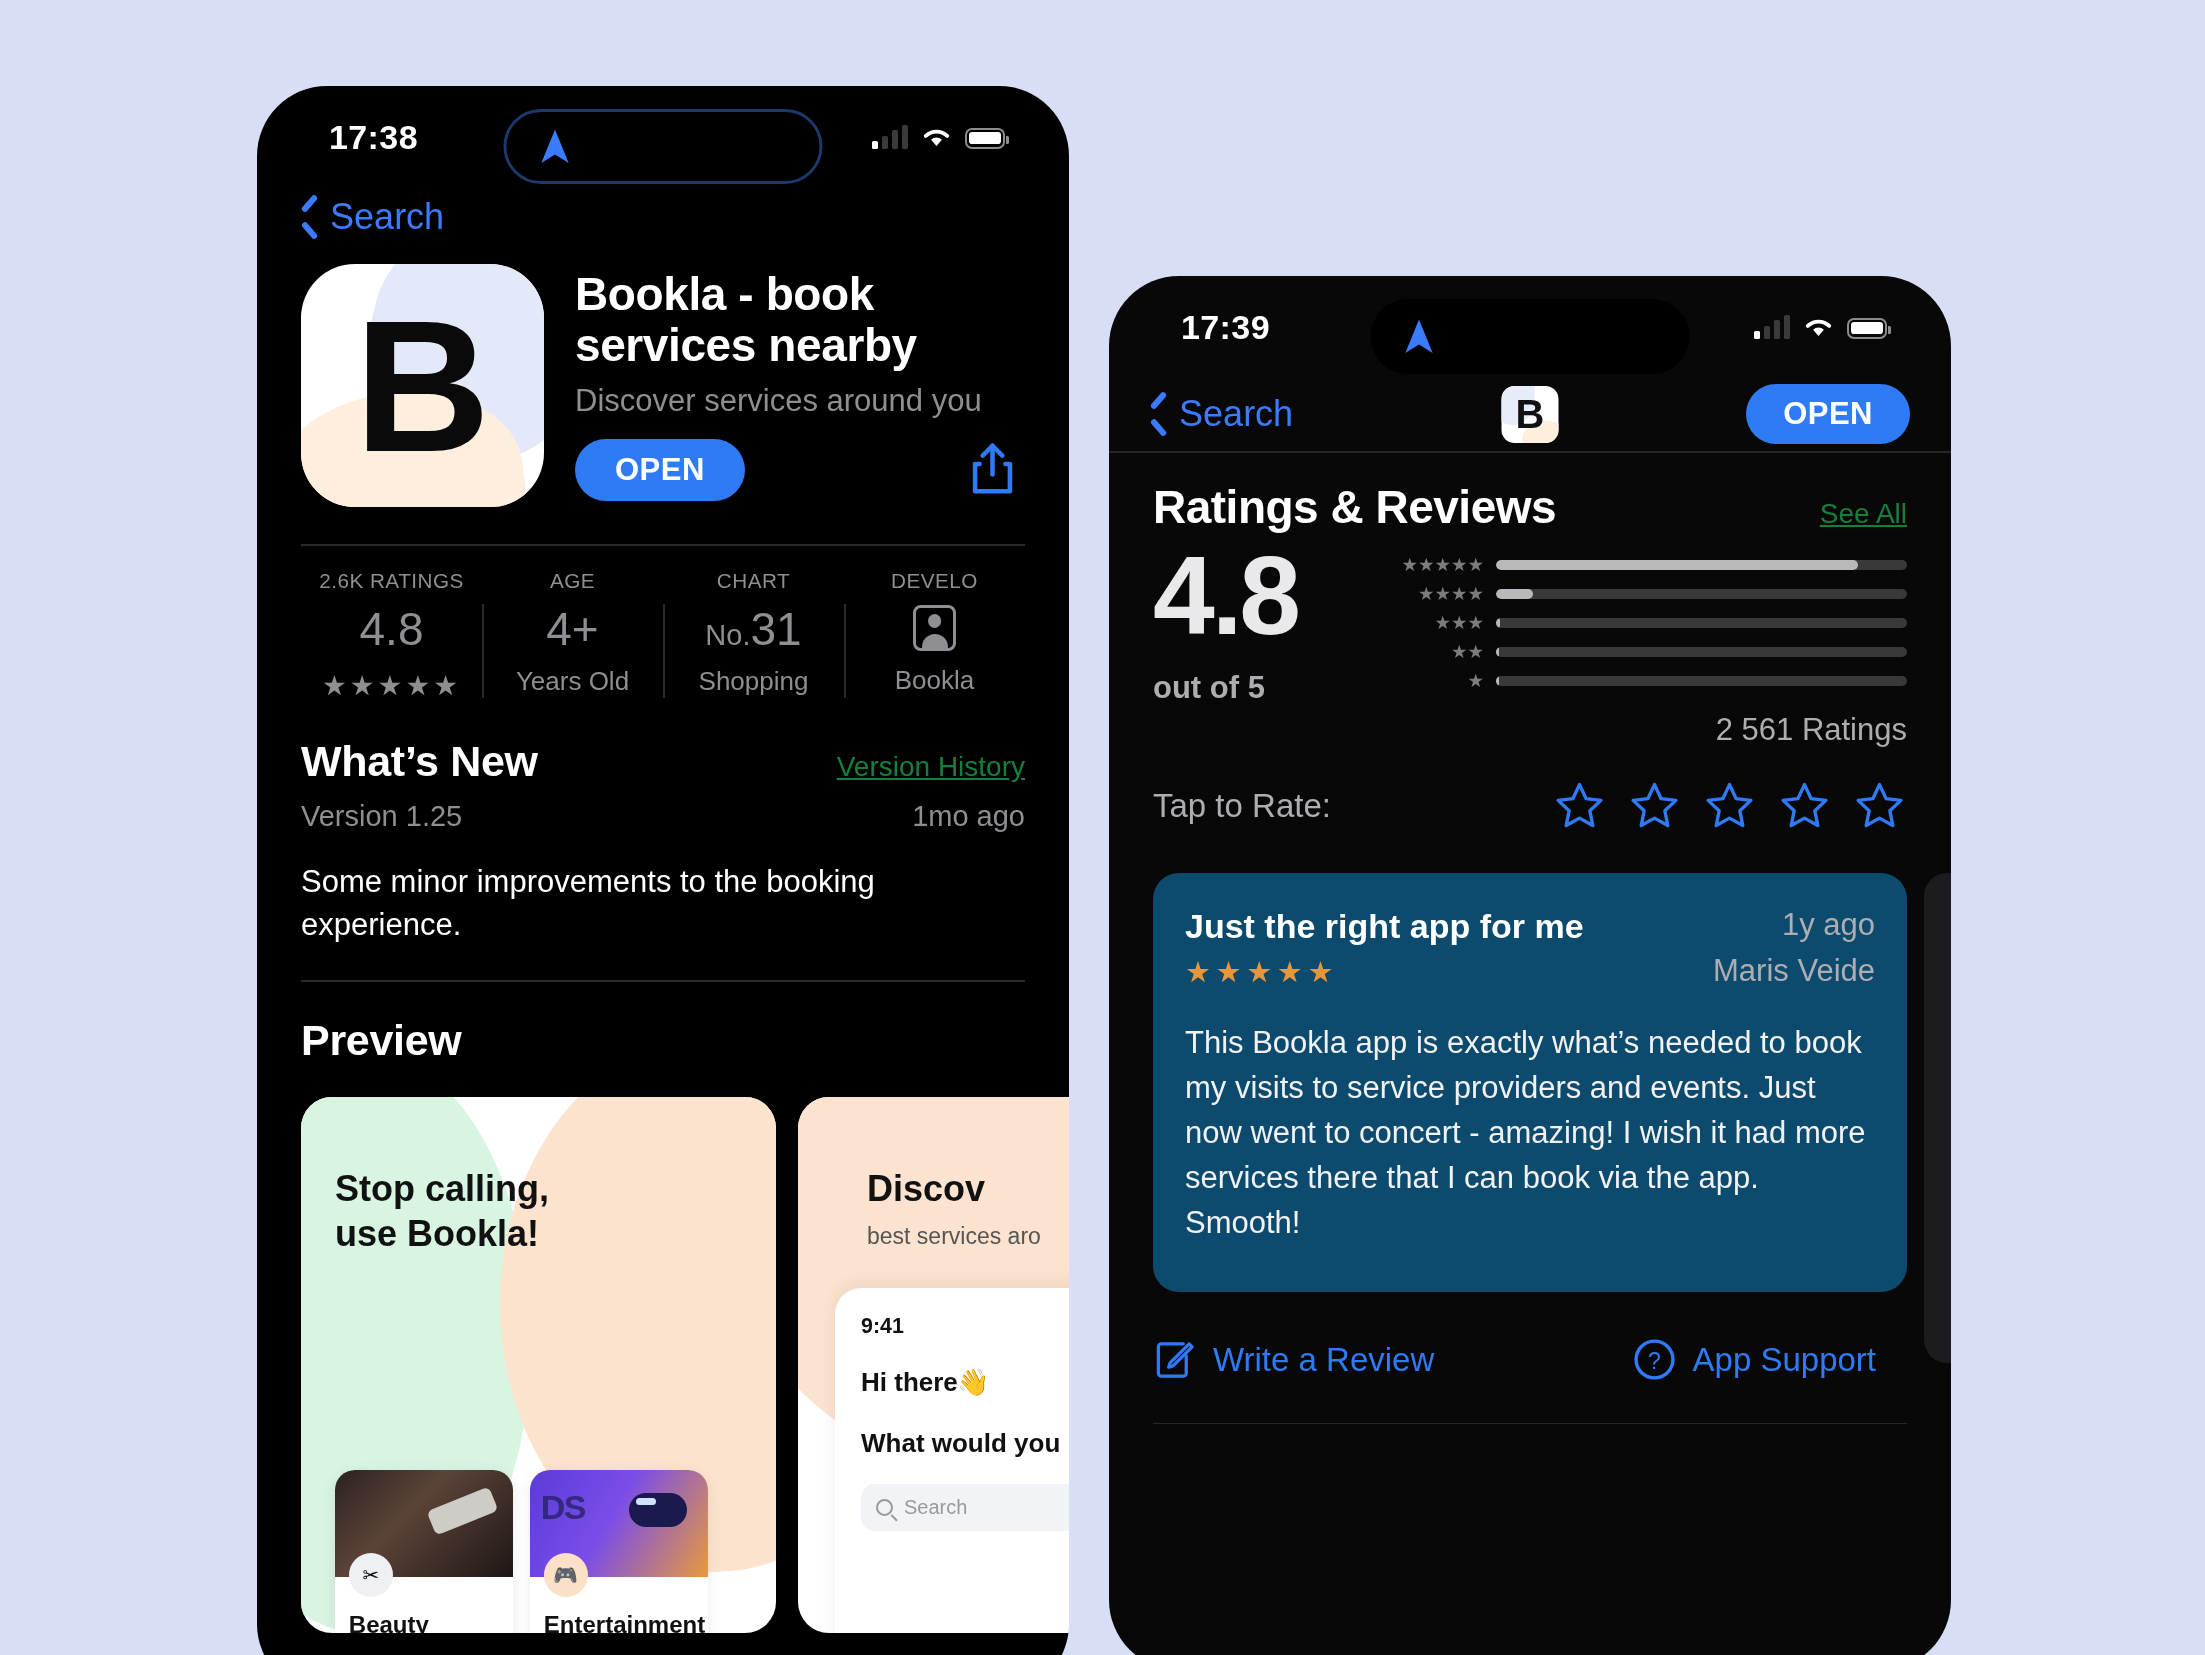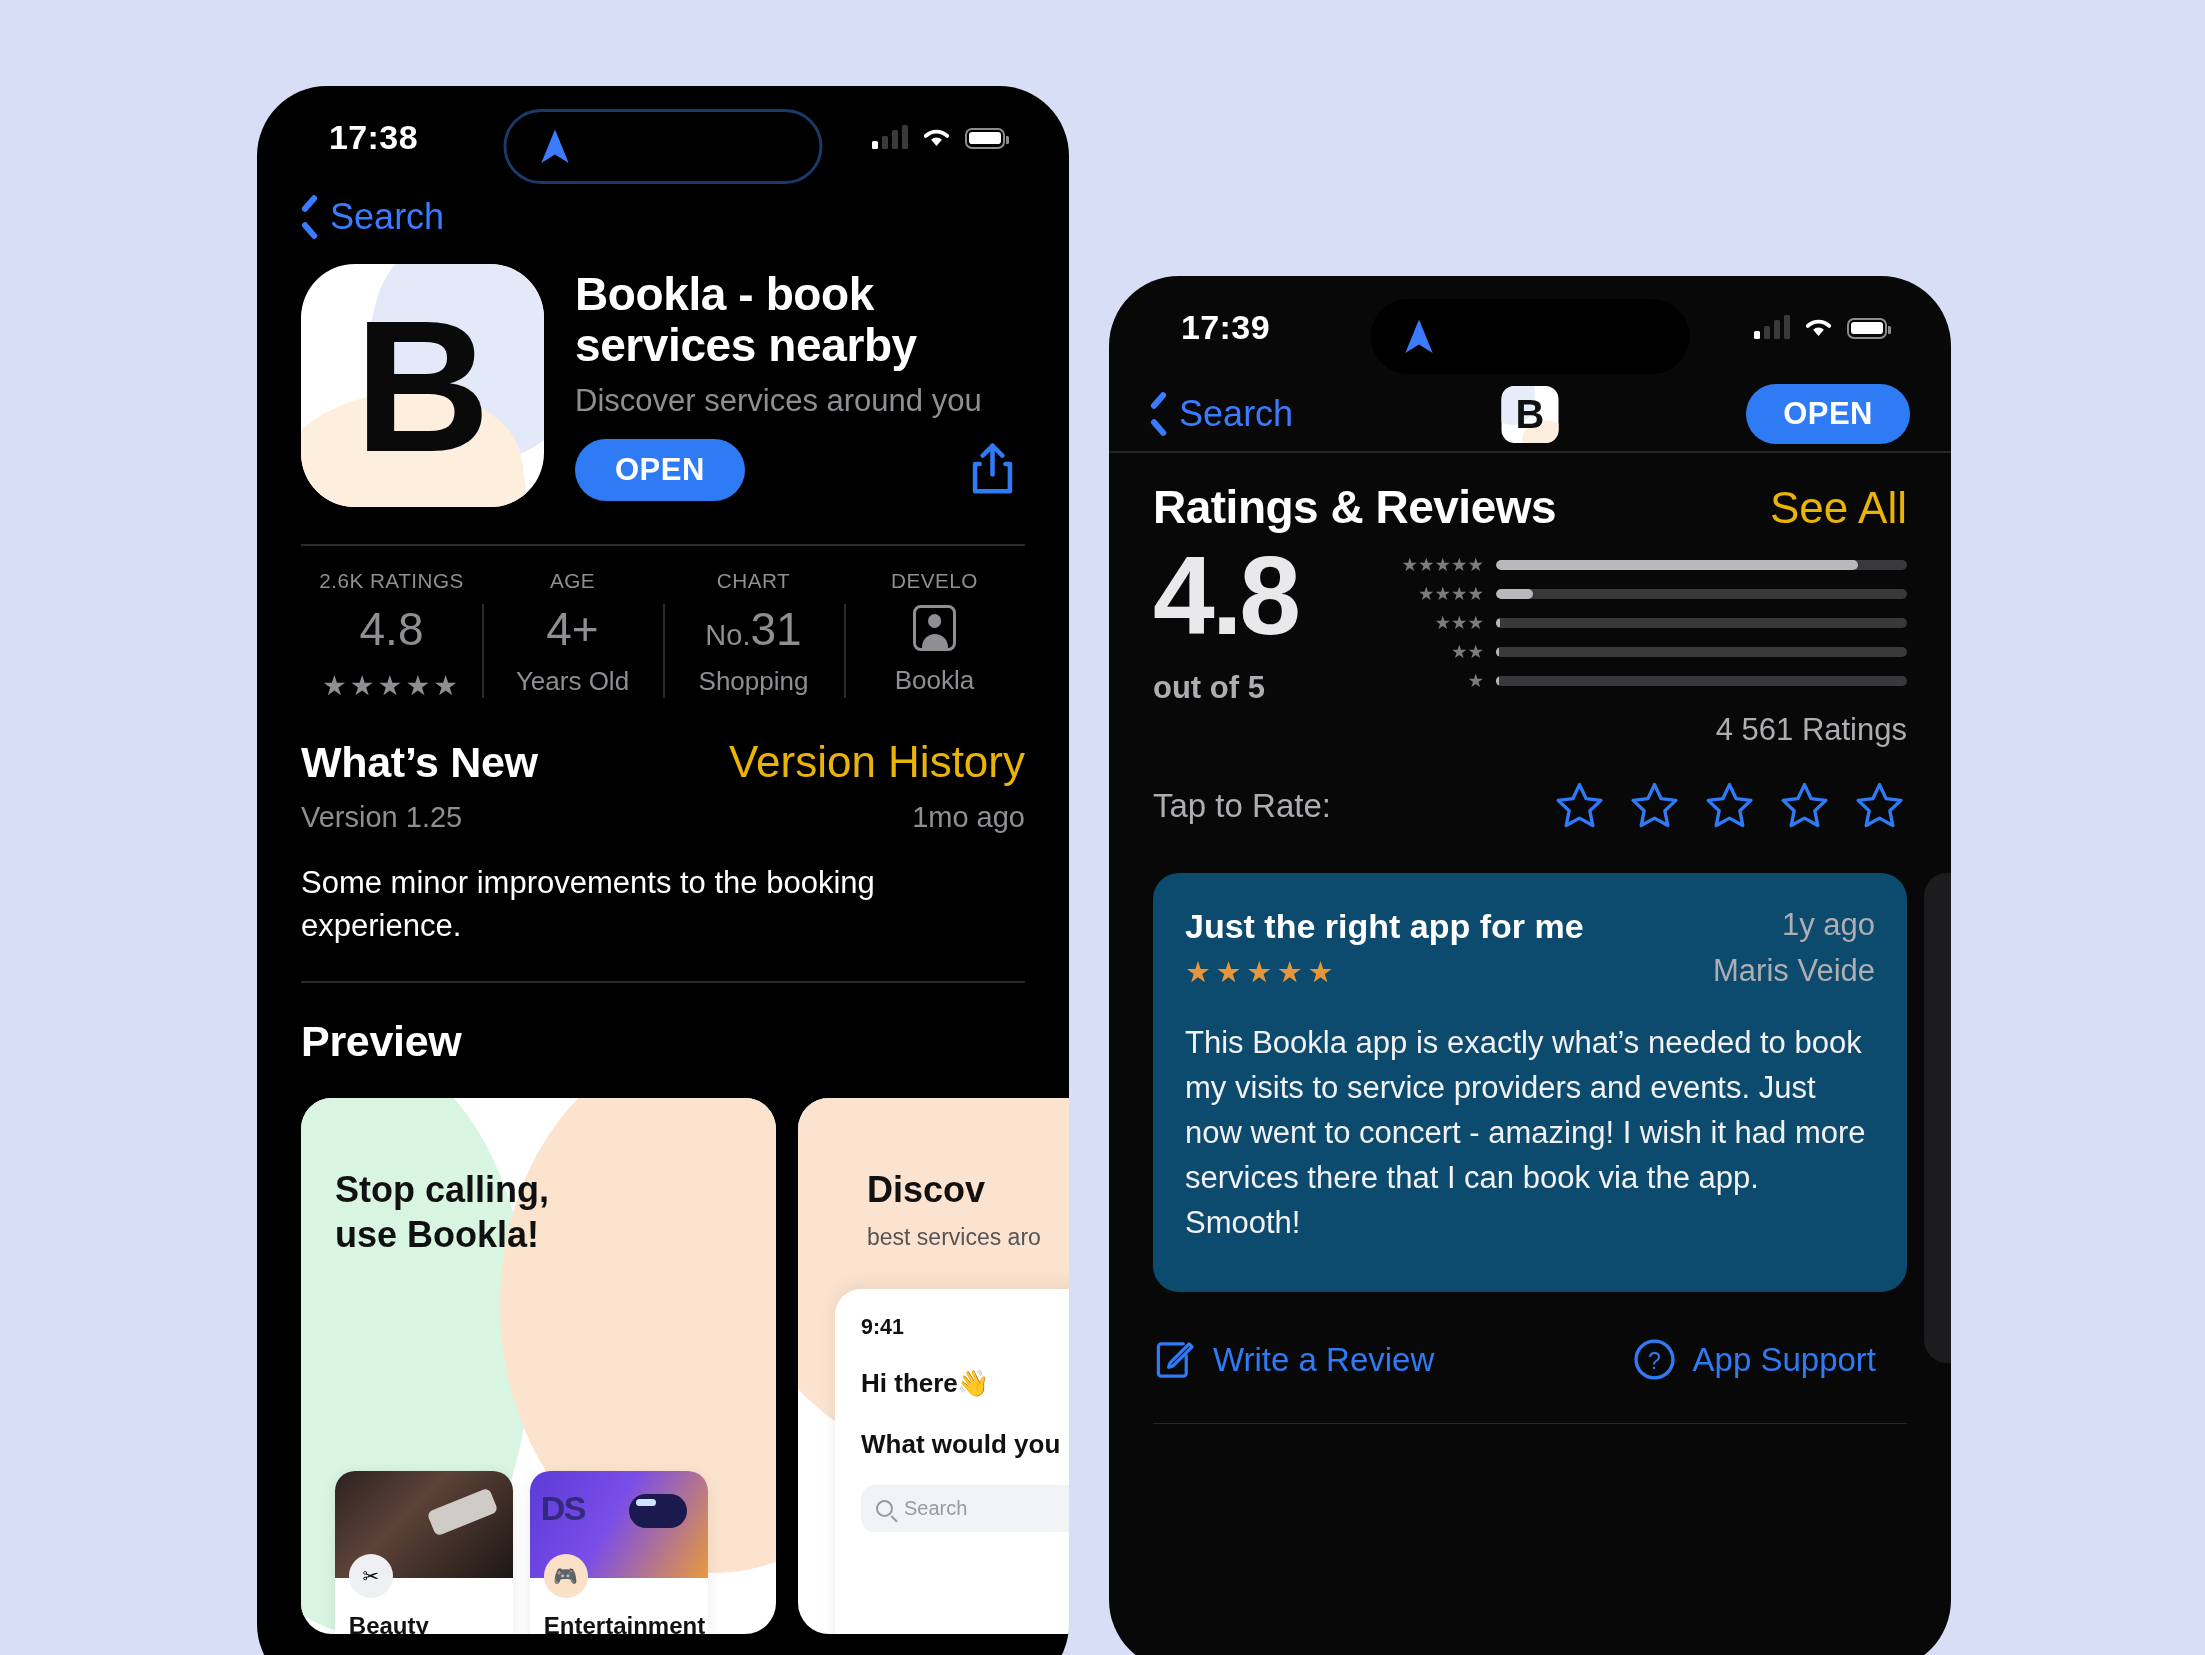--- a/index.html
+++ b/index.html
@@ -114,21 +114,21 @@
   .stat-value{color:#8e8e93;font-size:46px;font-weight:500;margin-top:13.8px;line-height:1;white-space:nowrap;}
   .stat-value .sm{font-size:29px;}
   .stat-foot{color:#8e8e93;font-size:26px;margin-top:13.8px;white-space:nowrap;}
   .stars-gray{color:#8e8e93;font-size:27.6px;letter-spacing:3.1px;margin-top:17px;}
   .dev-avatar{width:43px;height:46px;border:3.1px solid #8e8e93;border-radius:7.7px;margin:12.3px auto 0;position:relative;}
   .dev-avatar::before{content:"";position:absolute;left:50%;top:6.1px;transform:translateX(-50%);width:13.8px;height:13.8px;border-radius:50%;background:#8e8e93;}
   .dev-avatar::after{content:"";position:absolute;left:50%;bottom:0;transform:translateX(-50%);width:26px;height:13.8px;border-radius:13px 13px 0 0;background:#8e8e93;}
 
   .sec-head{display:flex;align-items:baseline;justify-content:space-between;margin-top:35px;}
   .sec-title{color:#fff;font-size:43px;font-weight:700;letter-spacing:-0.3px;}
-  .sec-link{color:#eab308;font-size:44px;cursor:pointer;}
+  .sec-link{color:#15803d;font-size:28px;cursor:pointer;text-decoration:underline;}
   .sub-row{display:flex;justify-content:space-between;margin-top:13.8px;color:#8e8e93;font-size:29px;}
   .whatsnew-body{color:#fff;font-size:31px;line-height:1.38;margin-top:27.6px;}
 
   .divider2{height:1.5px;background:#2a2a2c;margin:34px 0 0;}
 
   .preview-title{color:#fff;font-size:43px;font-weight:700;margin-top:34px;letter-spacing:-0.3px;}
 
   .shots{display:flex;gap:22px;margin-top:32px;}
   .shot{
     width:475px;flex:0 0 auto;height:536px;border-radius:31px;overflow:hidden;
@@ -446,21 +446,21 @@
             <span class="hist-bar">
               <span class="hist-fill" style="width:0.6%"></span>
             </span>
           </div>
         <div class="hist-row">
             <span class="hist-stars">★</span>
             <span class="hist-bar">
               <span class="hist-fill" style="width:0.6%"></span>
             </span>
           </div>
-        <div class="total-ratings">4 561 Ratings</div>
+        <div class="total-ratings">2 561 Ratings</div>
       </div>
     </div>
 
     <div class="tap-row">
       <div class="tap-label">Tap to Rate:</div>
       <div class="tap-stars">
         <svg width="55" height="54" viewBox="0 0 24 24">
             <path d="M12 2.5 l2.9 6.2 6.6.8 -4.9 4.6 1.3 6.6 -5.9-3.3 -5.9 3.3 1.3-6.6 -4.9-4.6 6.6-.8z" fill="none" stroke="#2f7bf6" stroke-width="1.5" stroke-linejoin="round"></path>
           </svg>
         <svg width="55" height="54" viewBox="0 0 24 24">

